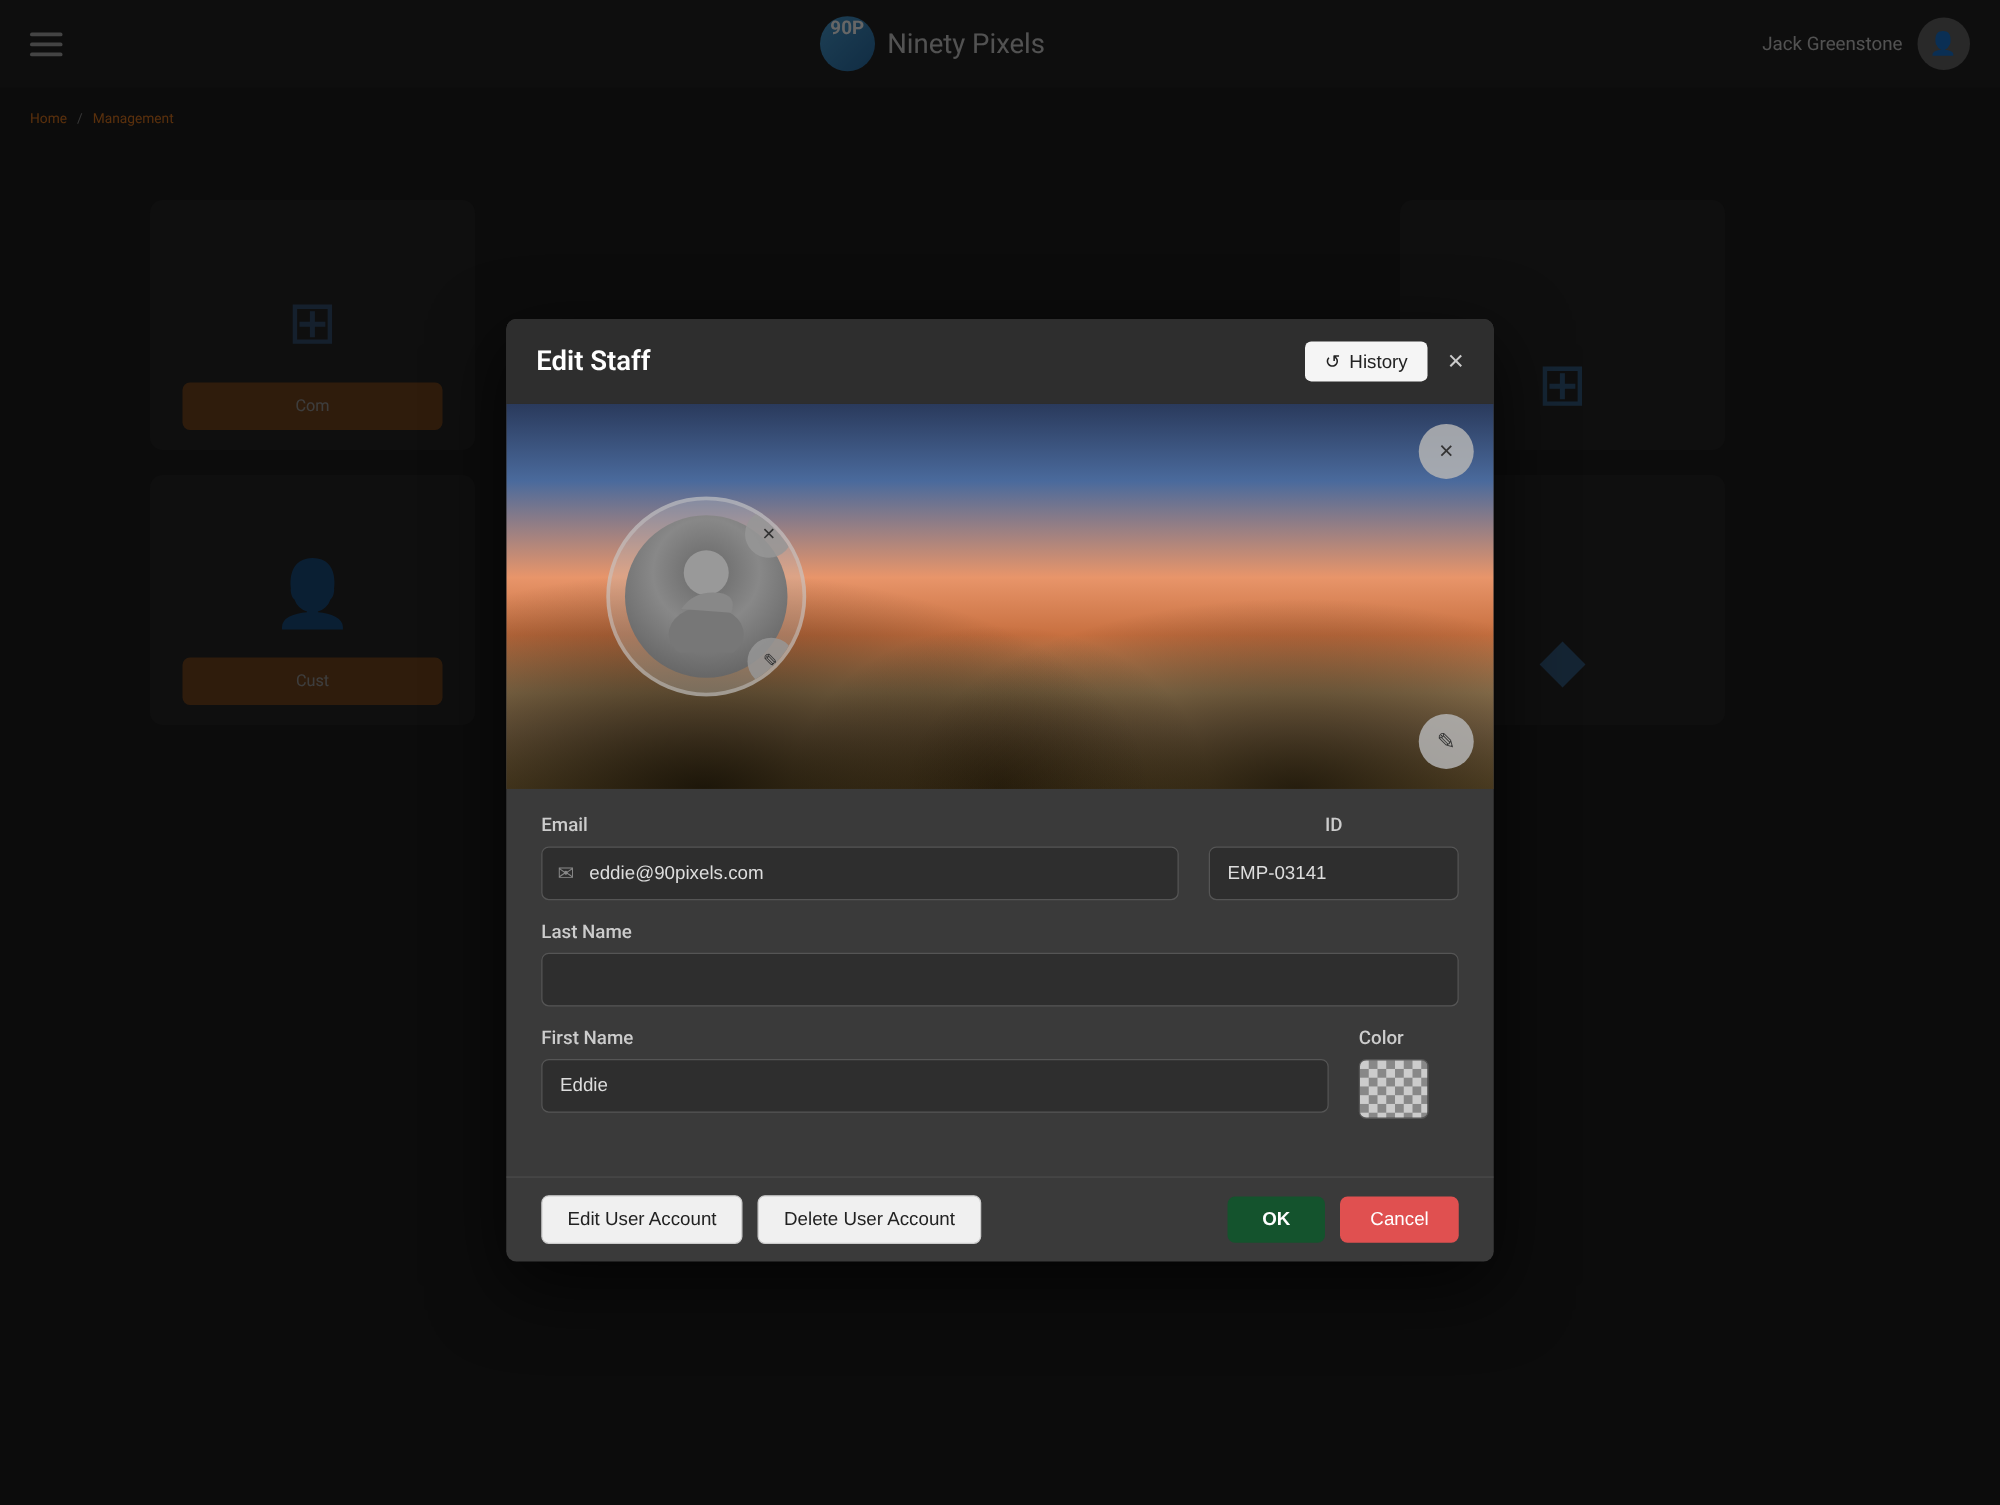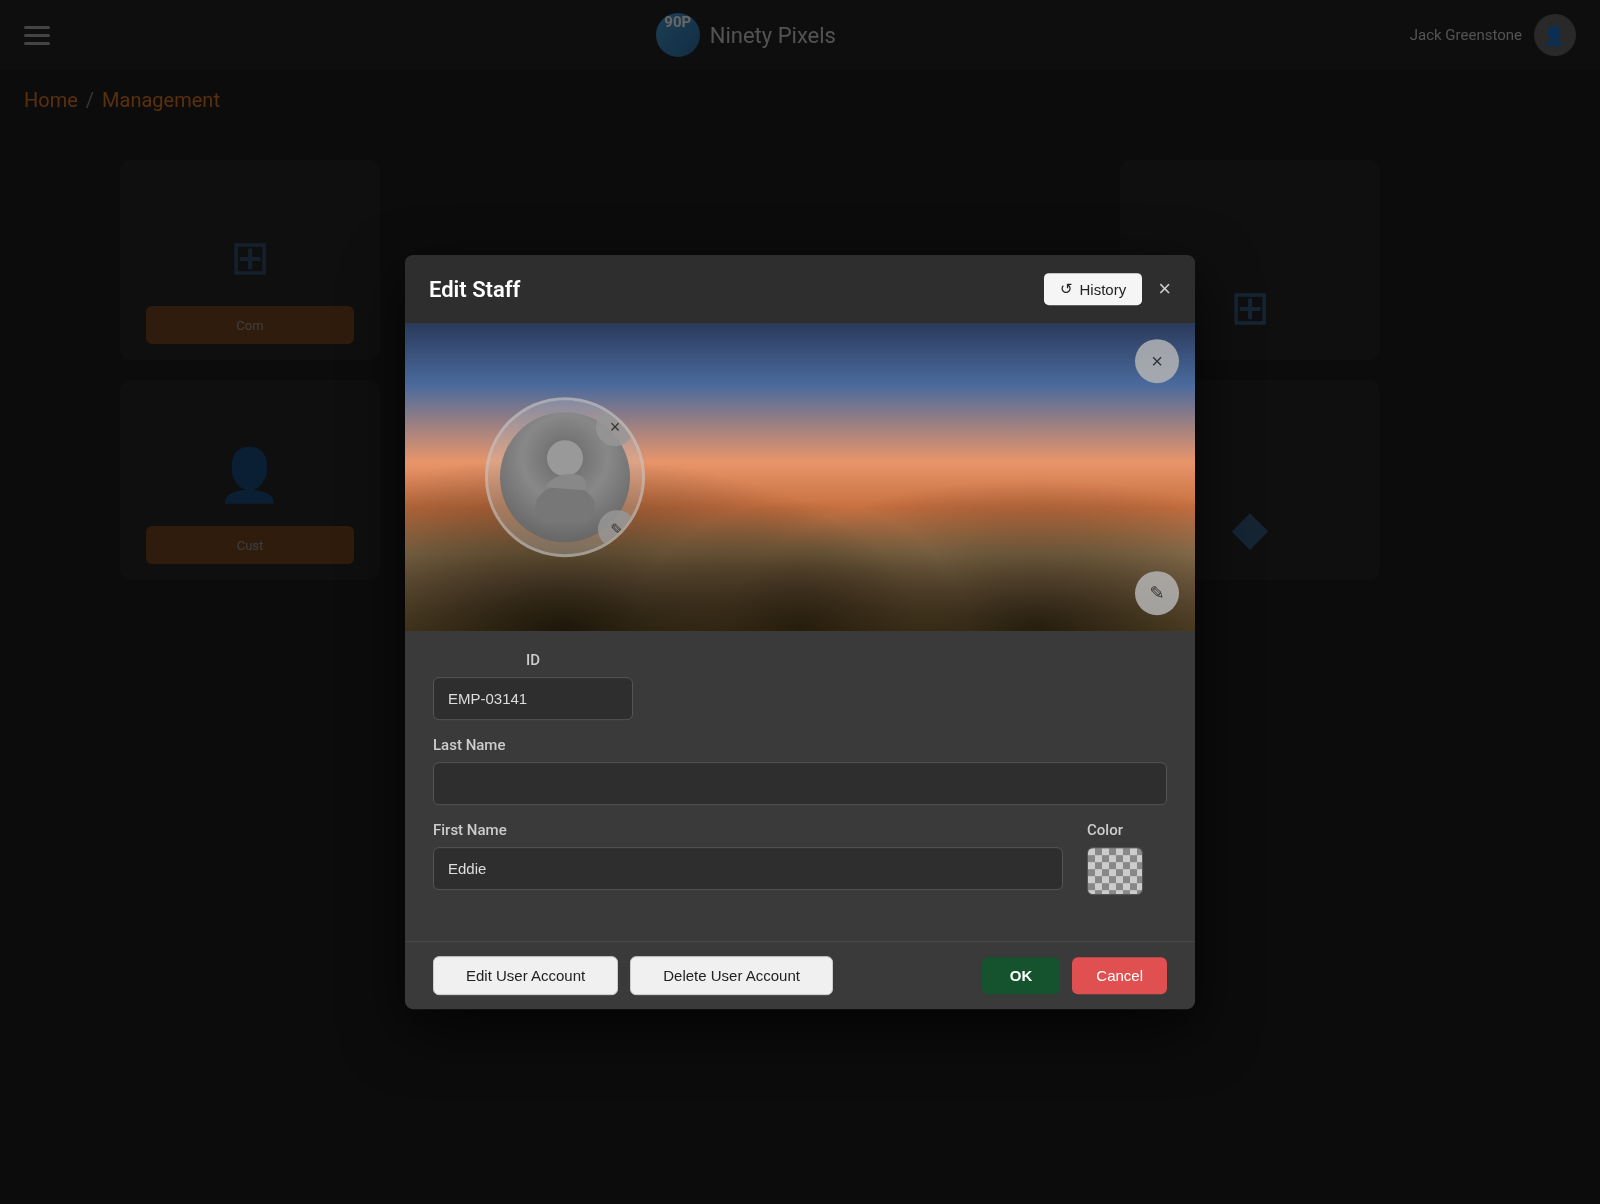--- a/index.html
+++ b/index.html
@@ -88,21 +88,21 @@
     }
 
     
     .breadcrumb {
       position: absolute;
       top: 88px;
       left: 24px;
       display: flex;
       align-items: center;
       gap: 8px;
-      font-size: 20px;
+      font-size: 11px;
       z-index: 1;
     }
     .breadcrumb-home { color: #e07820; cursor: pointer; }
     .breadcrumb-sep { color: #888; }
     .breadcrumb-current { color: #e07820; cursor: pointer; }
 
     
     .bg-cards {
       position: absolute;
       top: 140px;
@@ -428,21 +428,21 @@
       gap: 12px;
     }
     .footer-right {
       display: flex;
       gap: 12px;
     }
     .btn-outline {
       background: #f0f0f0;
       border: 1px solid #ccc;
       border-radius: 6px;
-      padding: 10px 32px;
+      padding: 10px 20px;
       font-size: 15px;
       color: #222;
       cursor: pointer;
     }
     .btn-ok {
       background: #14532d;
       border: none;
       border-radius: 6px;
       padding: 10px 28px;
       font-size: 15px;
@@ -570,20 +570,27 @@
       </button>
 
       <button class="banner-edit-btn">
         <span>✎</span>
       </button>
     </div>
 
     <div class="form-section">
 
       <div class="form-row">
+        <div class="form-group email-group">
+          <label class="form-label">Email</label>
+          <div class="input-wrapper">
+            <span class="input-icon">✉</span>
+            <input class="form-input" type="email" value="eddie@90pixels.com" style="">
+          </div>
+        </div>
         <div class="form-group id-group">
           <label class="form-label">ID</label>
           <input class="form-input-plain" type="text" value="EMP-03141" style="">
         </div>
       </div>
 
       <div class="form-row">
         <div class="form-group lastname-group">
           <label class="form-label">Last Name</label>
           <input class="form-input-plain" type="text" value="" style="">

